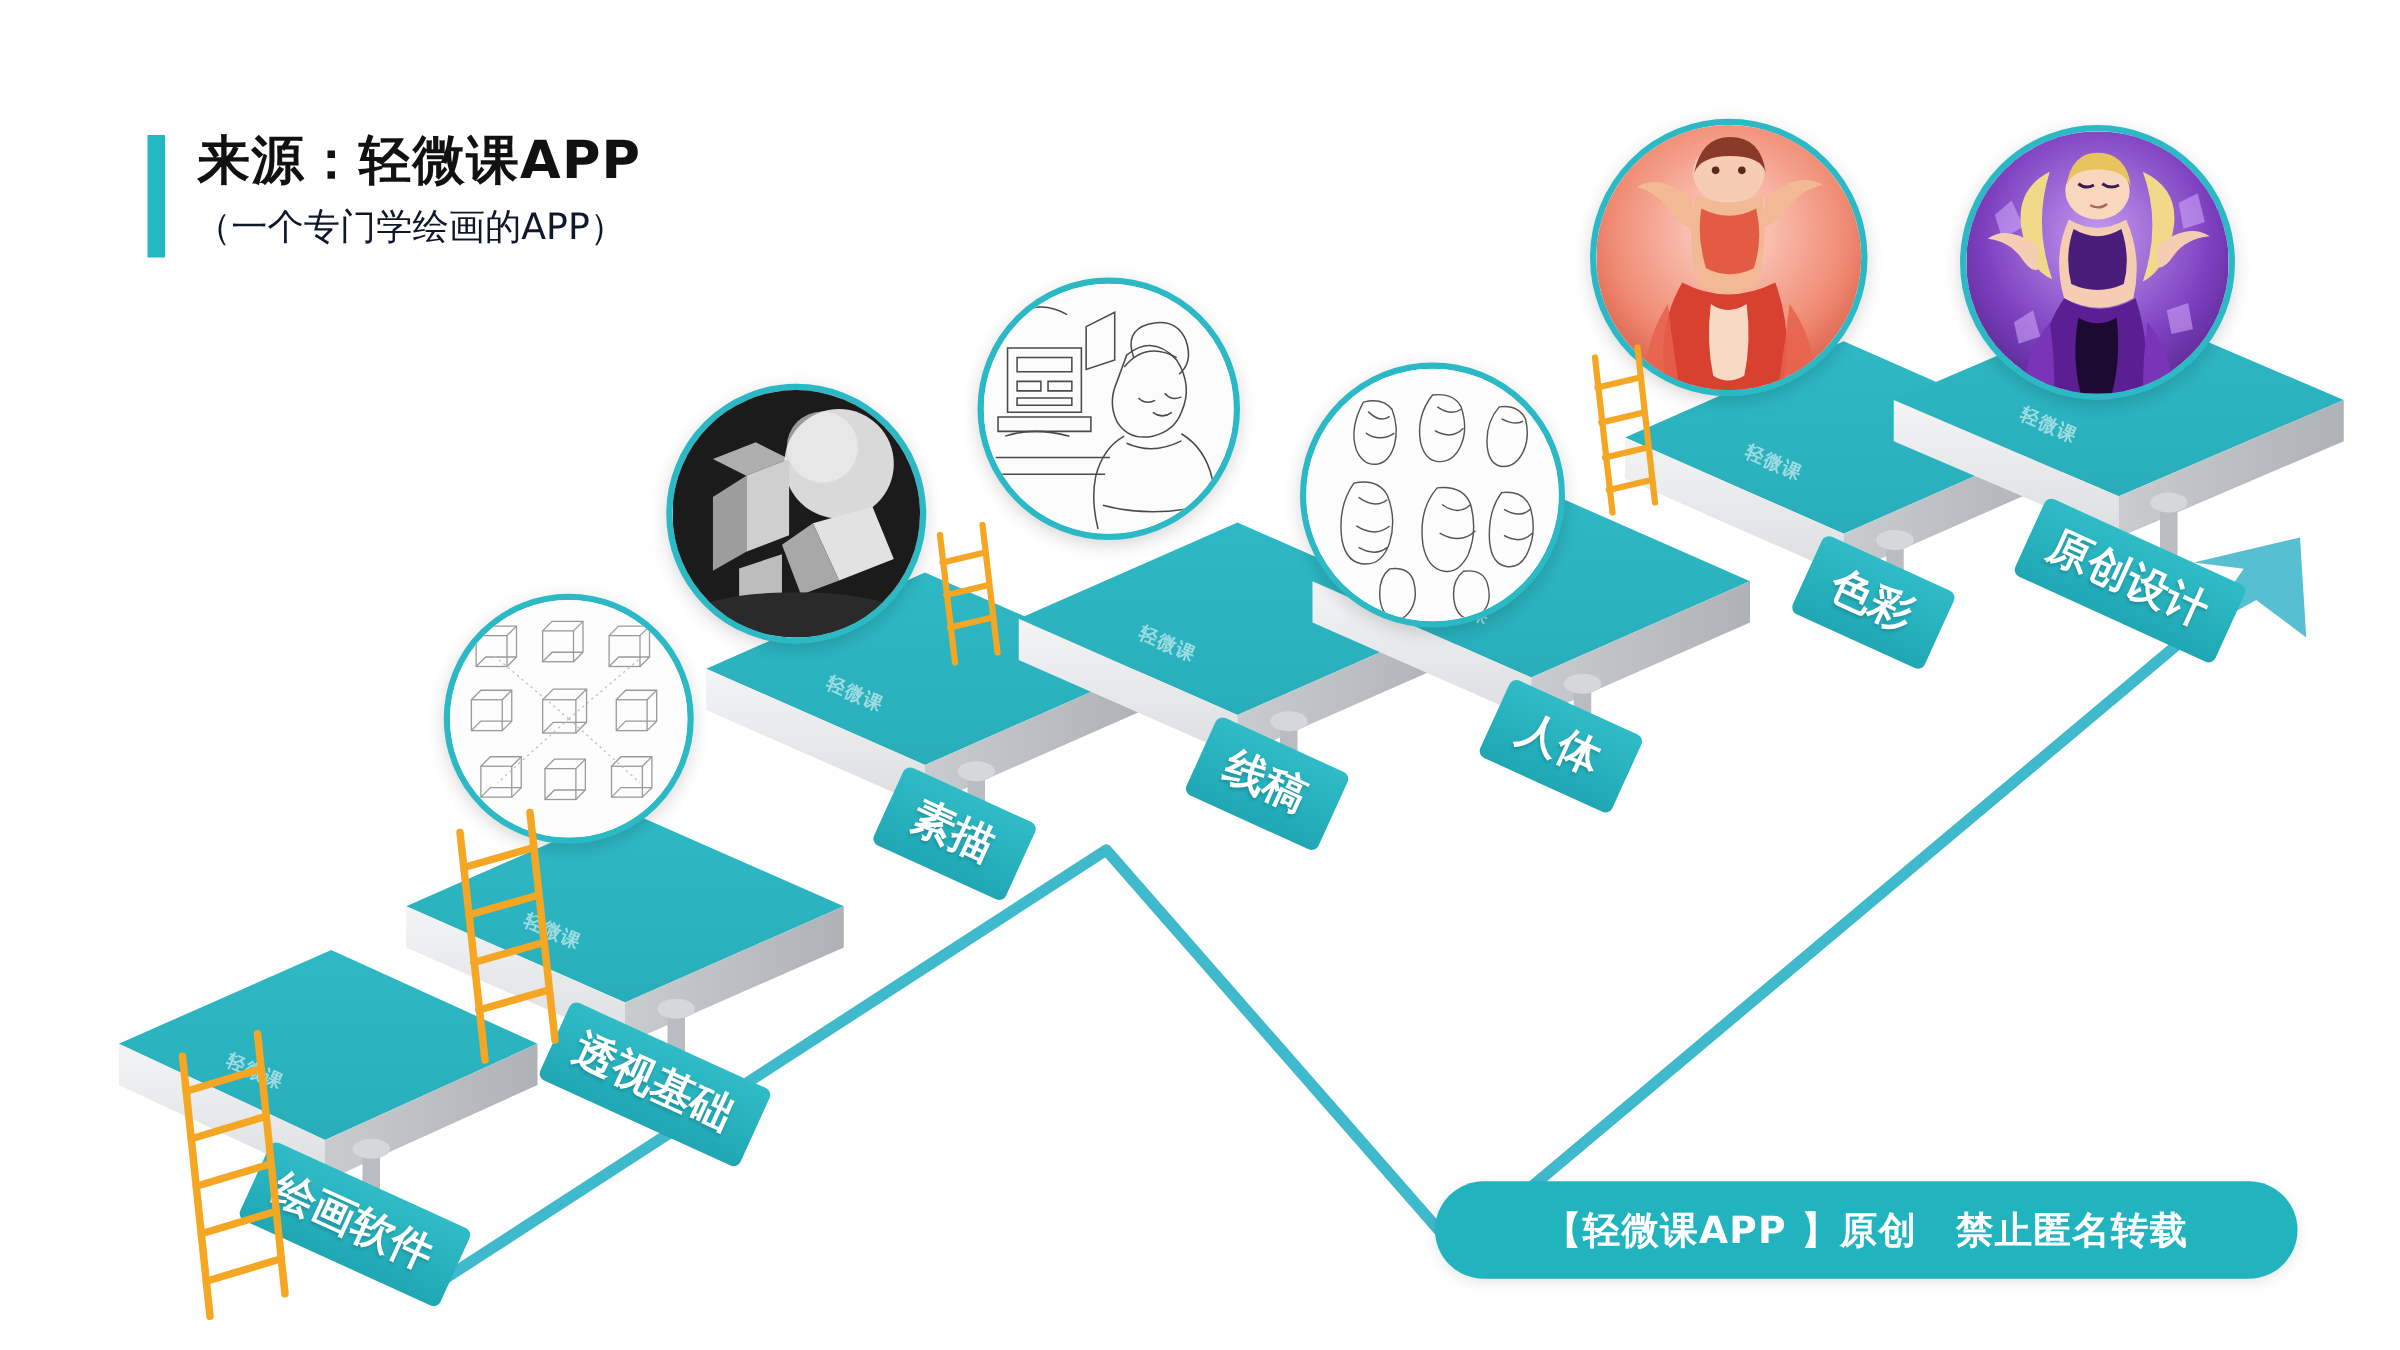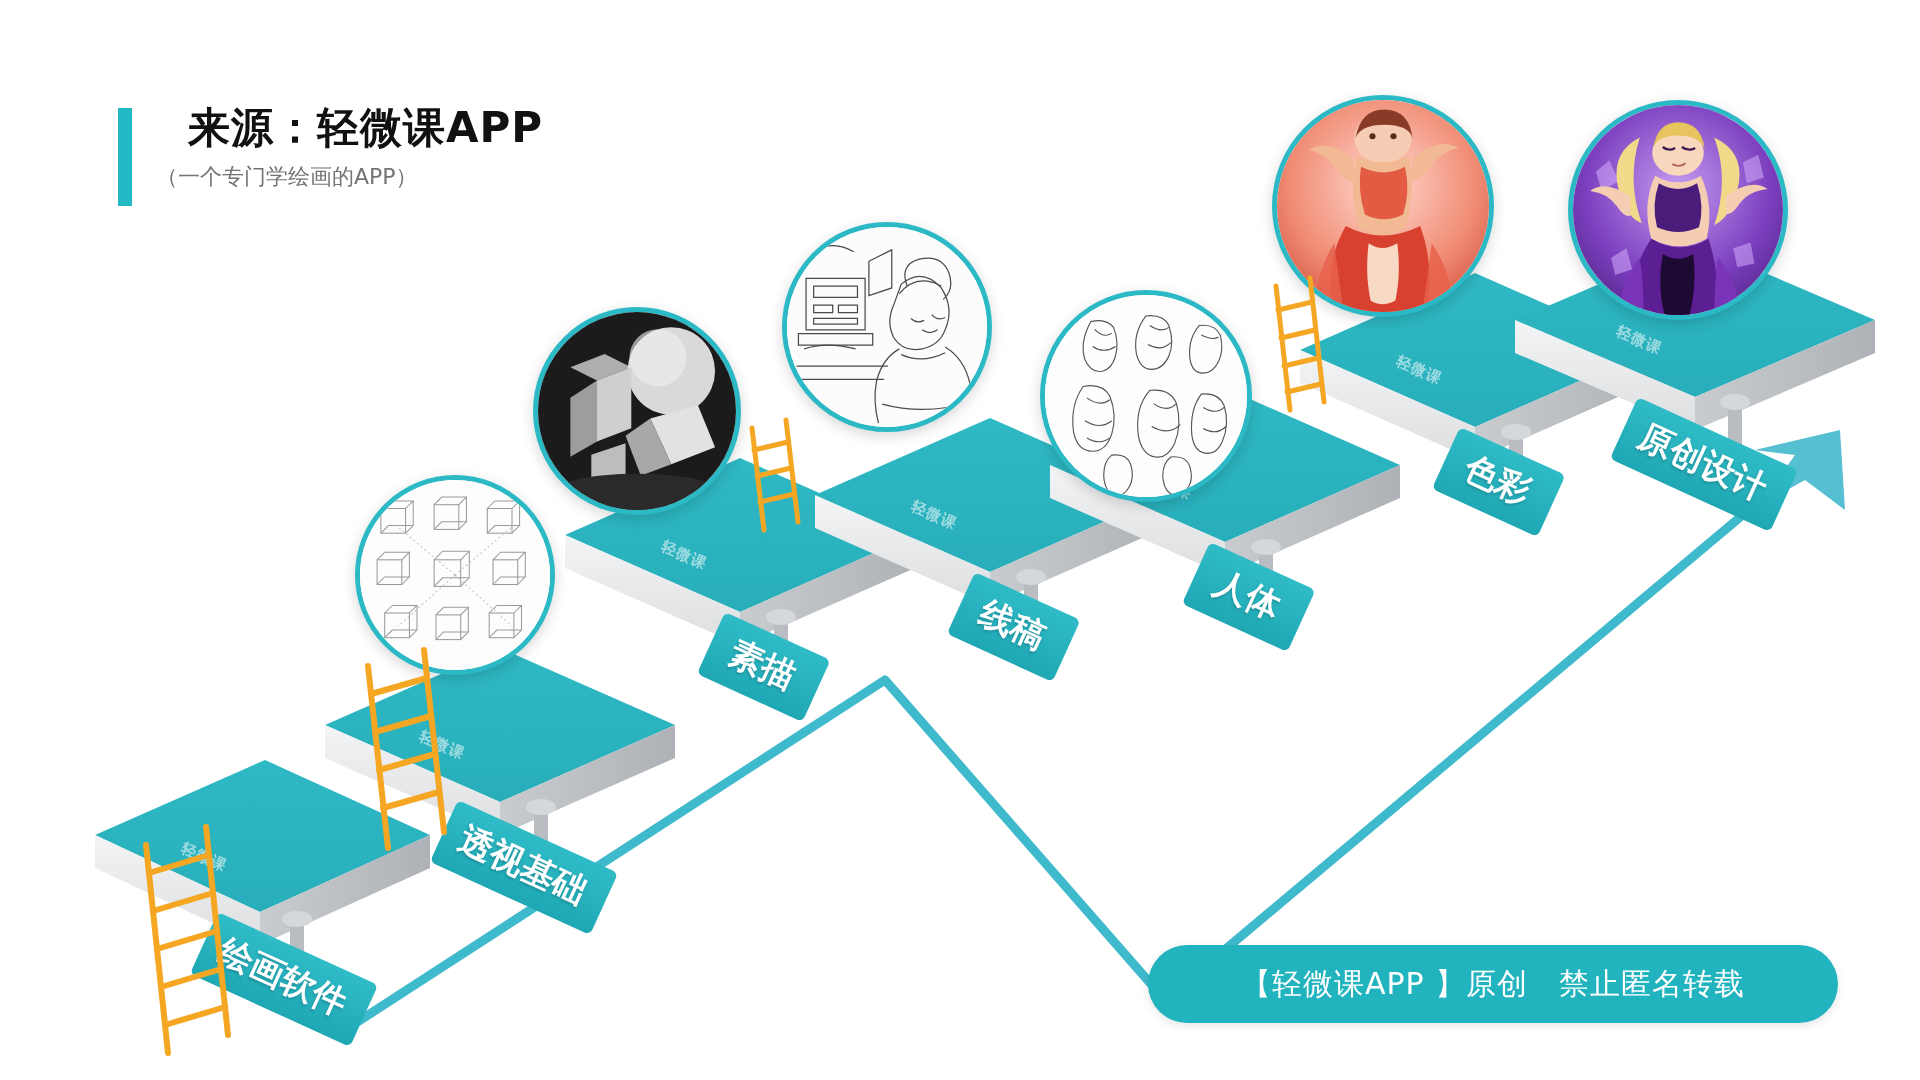--- a/index.html
+++ b/index.html
@@ -6,22 +6,22 @@
   html,body{margin:0;padding:0;background:#ffffff;}
   body{width:1920px;height:1080px;position:relative;overflow:hidden;
        font-family:"DejaVu Sans","Liberation Sans",sans-serif;}
 
   #stage{position:absolute;left:0;top:0;width:1920px;height:1080px;background:#fff;}
 
   
   .header{position:absolute;left:118px;top:100px;}
   .header .bar{position:absolute;left:0;top:8px;width:14px;height:98px;background:#22b8c4;}
   .header .title{position:absolute;left:40px;top:0px;font-size:42px;font-weight:bold;
-                 color:#111;white-space:nowrap;letter-spacing:1px;margin-left:30px;}
-  .header .subtitle{position:absolute;left:38px;top:62px;font-size:22px;color:#737373;
+                 color:#111;white-space:nowrap;letter-spacing:1px;}
+  .header .subtitle{position:absolute;left:38px;top:62px;font-size:29px;color:#0f172a;
                     white-space:nowrap;}
 
   
   .pathsvg{position:absolute;left:0;top:0;width:1920px;height:1080px;pointer-events:none;}
 
   
   .step{position:absolute;}
   .stepsvg{position:absolute;left:0;top:0;overflow:visible;}
 
   .label{position:absolute;color:#fff;font-weight:bold;white-space:nowrap;
@@ -32,21 +32,21 @@
           box-shadow:0 4px 14px rgba(0,0,0,.16);}
   .circle .inner{position:absolute;left:0;top:0;width:100%;height:100%;}
 
   .wm{position:absolute;color:rgba(255,255,255,.55);font-size:15px;font-weight:bold;
       letter-spacing:1px;white-space:nowrap;}
 
   
   .banner{position:absolute;left:1148px;top:945px;width:690px;height:78px;
           background:#21b4bf;border-radius:39px;display:flex;align-items:center;
           justify-content:center;box-shadow:0 3px 10px rgba(0,0,0,.10);}
-  .banner span{color:#fff;font-size:30px;font-weight:normal;letter-spacing:1px;}
+  .banner span{color:#fff;font-size:30px;font-weight:bold;letter-spacing:1px;}
 
   
   .pslogo{position:absolute;border-radius:50%;overflow:hidden;}
 </style>
 </head>
 <body>
 
 <div id="stage">
 
   <div class="header">

